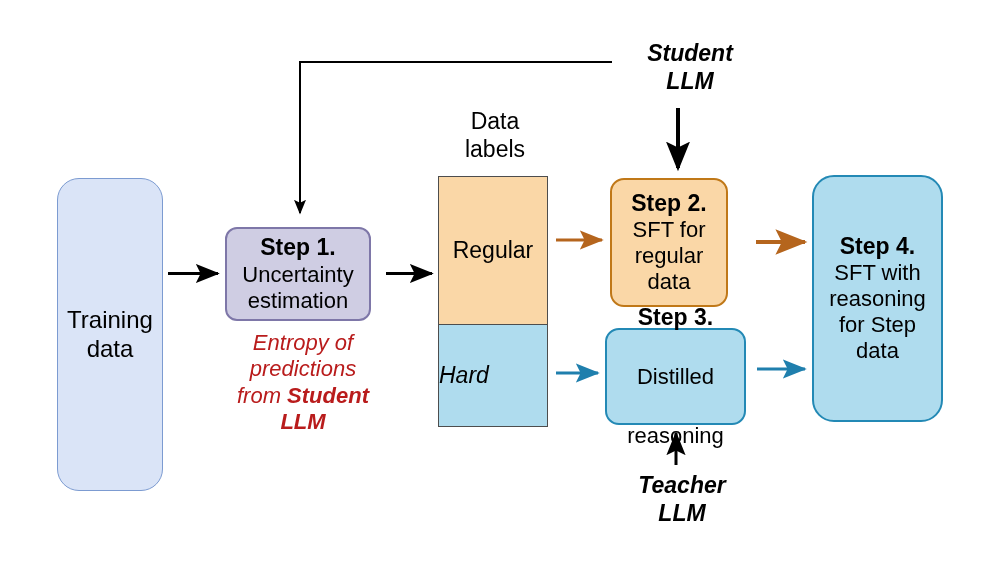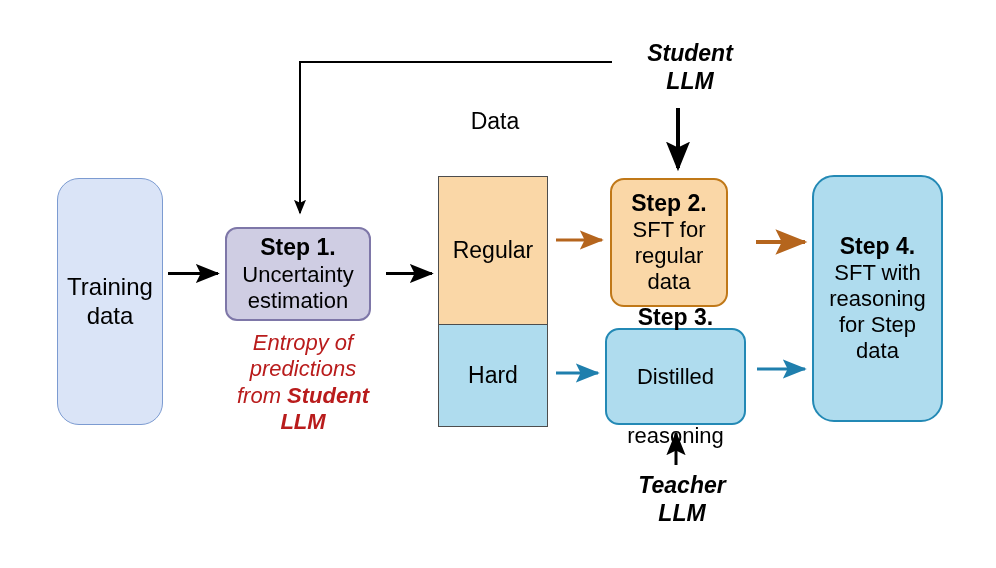--- a/index.html
+++ b/index.html
@@ -29,21 +29,21 @@
     color: #000000;
   }
   .box .ttl {
     font-weight: bold;
   }
   
   #training-data {
     left: 57px;
     top: 178px;
     width: 106px;
-    height: 247px;
+    height: 313px;
     background: #DAE4F7;
     border: 1.6px solid #7C9BD1;
     border-radius: 22px;
     font-size: 24px;
   }
   
   #step1 {
     left: 225px;
     top: 227px;
     width: 146px;
@@ -98,22 +98,22 @@
     justify-content: center;
     font-size: 23px;
     box-sizing: border-box;
     border-bottom: 1.4px solid #4D4D4D;
   }
   #seg-hard {
     flex: 1;
     background: #AFDCEE;
     display: flex;
     align-items: center;
-    justify-content: center;
-    font-size: 23px;
+    font-size: 23px;
+    font-style: italic;
   }
   
   #step2 {
     left: 610px;
     top: 178px;
     width: 118px;
     height: 129px;
     background: #FAD7A7;
     border: 2px solid #C07818;
     border-radius: 14px;
@@ -227,20 +227,21 @@
 
   <div id="step1-caption">
     <div>Entropy of</div>
     <div>predictions</div>
     <div><span>from </span><b>Student</b></div>
     <div><b>LLM</b></div>
   </div>
 
   <div id="data-labels-title">
     <div>Data</div>
+    <div>labels</div>
   </div>
 
   <div id="data-labels-box">
     <div id="seg-regular" style="height: 59.5%; background: rgb(250, 215, 167);">
       <span>Regular</span>
     </div>
     <div id="seg-hard" style="background: rgb(175, 220, 238);">
       <span>Hard</span>
     </div>
   </div>

